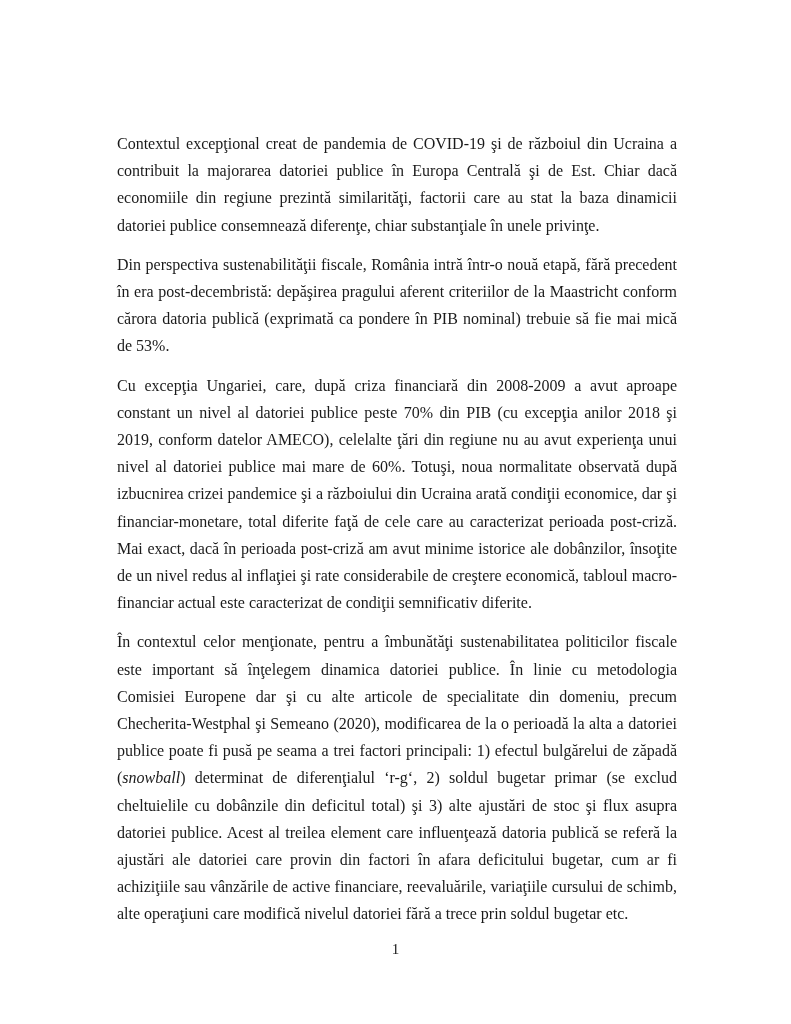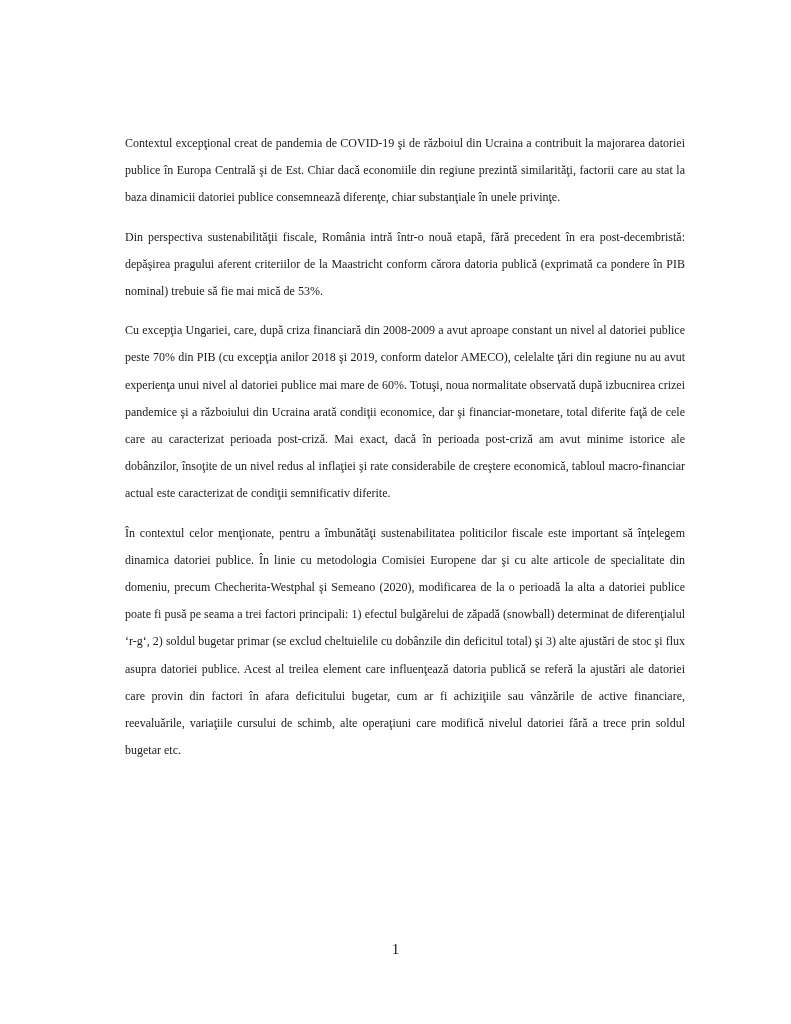--- a/index.html
+++ b/index.html
@@ -11,34 +11,35 @@
     position: relative;
     width: 791px;
     height: 1024px;
     background: #ffffff;
     font-family: "Liberation Serif", serif;
     color: #1a1a1a;
     overflow: hidden;
   }
   .content {
     position: absolute;
-    left: 125px;
+    left: 117px;
     top: 130px;
     width: 560px;
-    font-size: 12px;
+    font-size: 16px;
     line-height: 27.2px;
     text-align: justify;
   }
   .para {
     margin: 0 0 12px 0;
   }
   .para:last-child {
     margin-bottom: 0;
   }
   .italic {
+    font-style: italic;
     margin-top: 40px;
   }
   .page-number {
     position: absolute;
     left: 0;
     right: 0;
     top: 939px;
     text-align: center;
     font-size: 15px;
     line-height: 20px;

